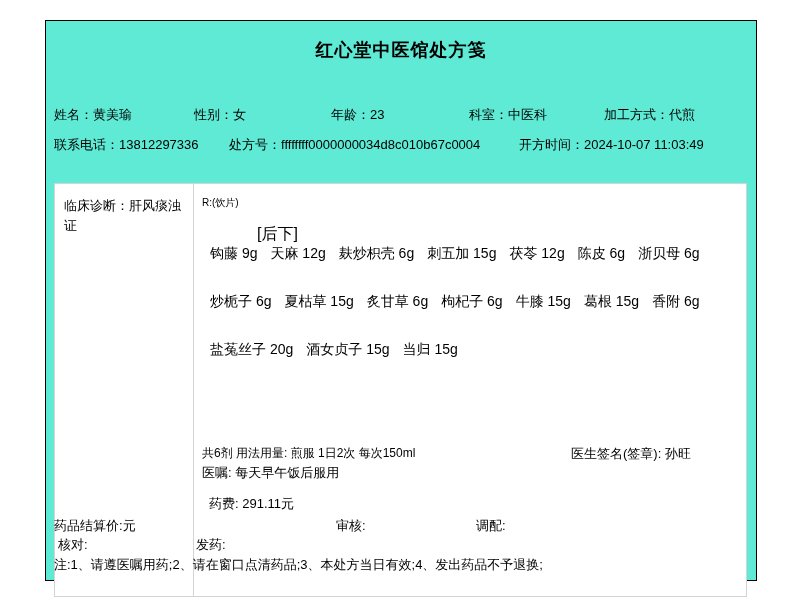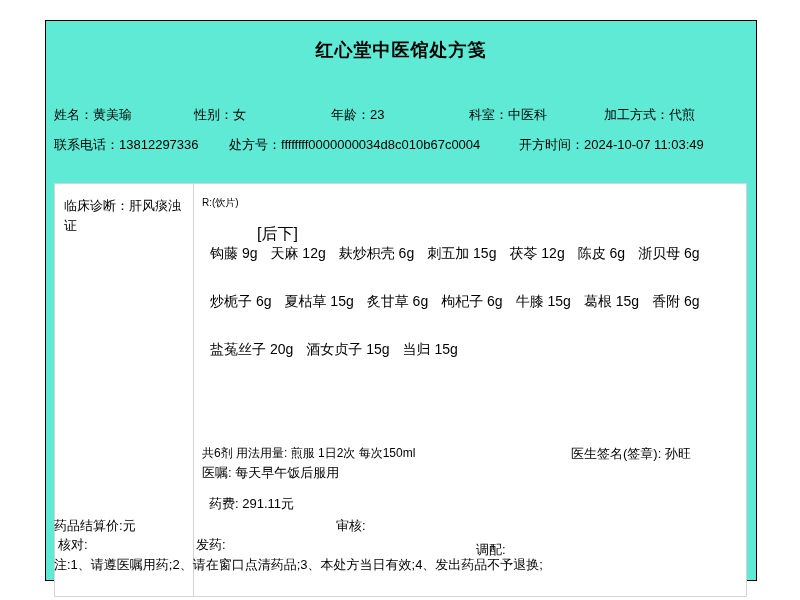--- a/index.html
+++ b/index.html
@@ -95,21 +95,21 @@
       <div class="usage-line">共6剂 用法用量: 煎服 1日2次 每次150ml</div>
       <div class="remark-line"><span>医嘱: </span><span>每天早午饭后服用</span></div>
       <div class="doctor-sign"><span>医生签名(签章): </span><span>孙旺</span></div>
     </div>
   </div>
 
   <div>
     <span class="f" style="left:8px;  top:497px;"><span>药品结算价:</span><span>元</span></span>
     <span class="f" style="left:150px;top:475px;margin-left:13px;"><span>药费: </span><span>291.11元</span></span>
     <span class="f" style="left:290px;top:497px;"><span>审核:</span><span></span></span>
-    <span class="f" style="left:430px;top:521px;"><span>调配:</span><span></span></span>
+    <span class="f" style="left:430px;top:497px;"><span>调配:</span><span></span></span>
   </div>
   <div>
     <span class="f" style="left:12px;  top:516px;"><span>核对:</span><span></span></span>
     <span class="f" style="left:150px;top:516px;"><span>发药:</span><span></span></span>
   </div>
   <div class="f" style="left:8px;top:536px;">注:1、请遵医嘱用药;2、请在窗口点清药品;3、本处方当日有效;4、发出药品不予退换;</div>
 
 </div>
 
 </body></html>

